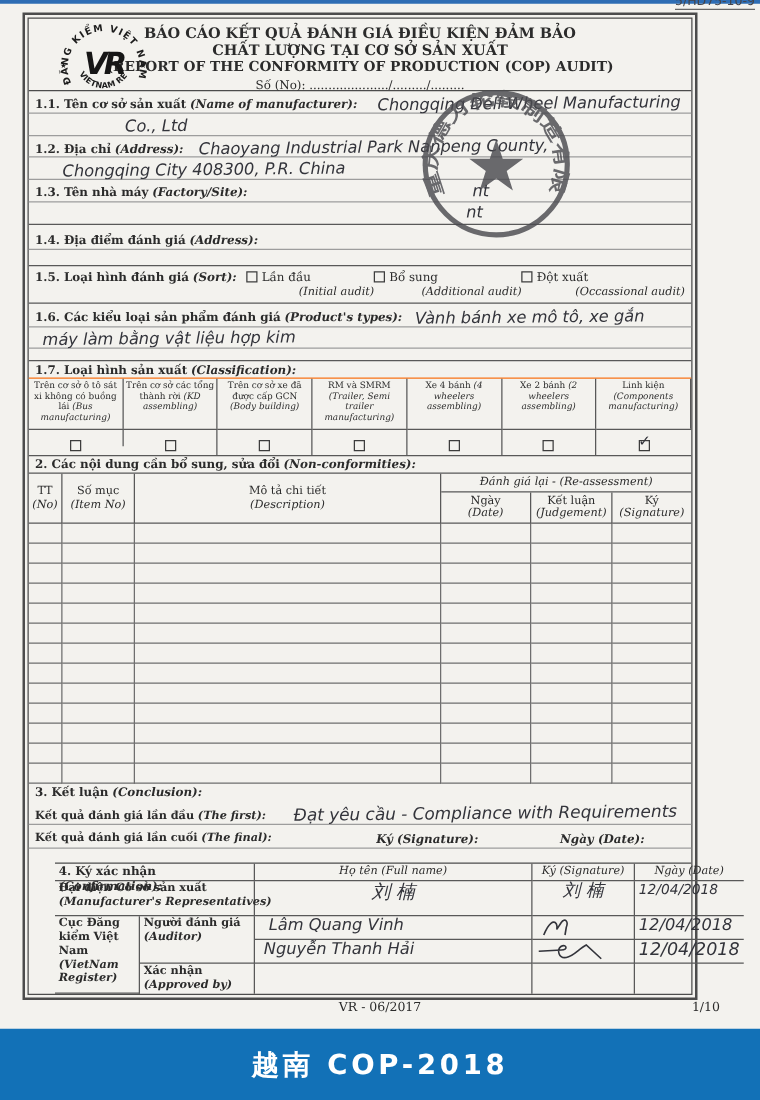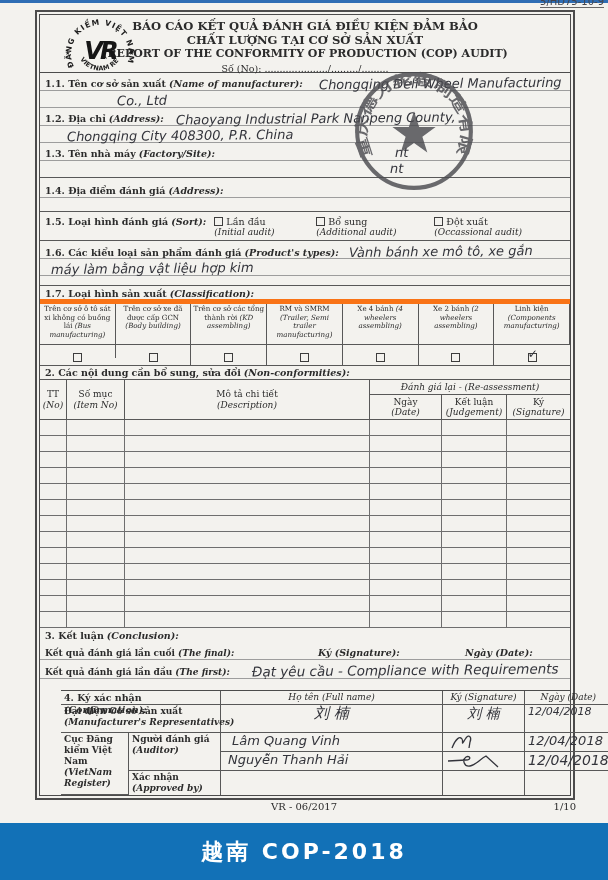--- a/index.html
+++ b/index.html
@@ -6,21 +6,21 @@
   body{
     width:608px;height:880px;position:relative;overflow:hidden;
     background:#f3f2ee;
     font-family:"DejaVu Serif", serif;
     color:#2b2b2b;
   }
   .topline{position:absolute;top:0;left:0;width:608px;height:3px;}
   .docref{position:absolute;top:-4px;right:4px;font-size:10px;color:#44444a;
           font-family:"DejaVu Sans",sans-serif;border-bottom:1px solid #666;line-height:1.1;}
   
-  .form{position:absolute;left:35px;top:10px;width:540px;height:790px;
+  .form{position:absolute;left:18px;top:10px;width:540px;height:790px;
         box-sizing:border-box;border:2px solid #4c4c4c;padding:2px;}
   .form-inner{box-sizing:border-box;border:1px solid #4c4c4c;width:100%;height:100%;
         display:flex;flex-direction:column;position:relative;}
   .row{box-sizing:border-box;padding:0 5px;font-size:9.5px;line-height:1.25;
        display:flex;align-items:flex-end;position:relative;}
   .lb{font-weight:bold;white-space:nowrap;}
   .en{font-weight:bold;font-style:italic;white-space:nowrap;}
   .bB{border-bottom:1px solid #585858;}
   .bBl{border-bottom:1px solid #9d9d9d;}
   .bR{border-right:1px solid #585858;}
@@ -36,21 +36,21 @@
   .hw.sm{font-size:11px;}
   
   .cbx{display:inline-block;width:9px;height:9px;border:1.2px solid #3d3d3d;
        box-sizing:border-box;position:relative;vertical-align:-1px;background:transparent;}
   .cbx.checked:after{content:"✓";position:absolute;left:-1px;top:-7px;font-size:12px;
        color:#33343b;font-family:"DejaVu Sans",sans-serif;}
   
   .opts{display:flex;flex:1;}
   .opt{text-align:left;}
   .opt .vi{font-size:9.5px;font-weight:normal;}
-  .opt .sub{font-style:italic;font-size:9px;display:block;}
+  .opt .sub{font-style:italic;font-size:9px;display:block;text-align:right;}
   
   .t17{display:grid;grid-template-columns:repeat(7,1fr);box-sizing:border-box;}
   .t17 .hc{box-sizing:border-box;text-align:center;font-size:7.1px;line-height:1.2;
            padding:1px 2px;border-right:1px solid #585858;}
   .t17 .hc:last-child{border-right:none;}
   .t17 .hc .cvi{display:inline;}
   .t17 .hc .cen{font-style:italic;}
   .t17 .cbc{box-sizing:border-box;text-align:center;border-right:1px solid #585858;
             border-top:1px solid #585858;padding-top:1px;}
   .t17 .cbc:last-child{border-right:none;}
@@ -157,30 +157,30 @@
     </div>
     <div class="row bBl" style="height:17px">
       <span class="hw" style="margin-left:6px">máy làm bằng vật liệu hợp kim</span>
     </div>
     <div class="row bB" style="height:10px"></div>
 
     <div class="row" style="height:14px">
       <span class="lb">1.7. Loại hình sản xuất</span>&nbsp;
       <span class="en">(Classification):</span>
     </div>
-    <div class="t17 bB" style="border-top:5px solid #f97316">
+    <div class="t17 bB" style="border-top:1px solid #f97316">
       <div class="hc" style="height:40px">
         <span class="cvi">Trên cơ sở ô tô sát xi không có buồng lái</span>
         <span class="cen">(Bus manufacturing)</span></div>
       <div class="hc">
+        <span class="cvi">Trên cơ sở các tổng thành rời</span>
+        <span class="cen">(KD assembling)</span></div>
+      <div class="hc">
         <span class="cvi">Trên cơ sở xe đã được cấp GCN</span>
         <span class="cen">(Body building)</span></div>
-      <div class="hc">
-        <span class="cvi">Trên cơ sở các tổng thành rời</span>
-        <span class="cen">(KD assembling)</span></div>
       <div class="hc">
         <span class="cvi">RM và SMRM</span>
         <span class="cen">(Trailer, Semi trailer manufacturing)</span></div>
       <div class="hc">
         <span class="cvi">Xe 4 bánh</span>
         <span class="cen">(4 wheelers assembling)</span></div>
       <div class="hc">
         <span class="cvi">Xe 2 bánh</span>
         <span class="cen">(2 wheelers assembling)</span></div>
       <div class="hc">
@@ -344,29 +344,29 @@
         <div></div>
         <div></div>
         <div></div>
       </div>
 
     <div class="row" style="height:14px">
       <span class="lb">3. Kết luận</span>&nbsp;
       <span class="en">(Conclusion):</span>
     </div>
     <div class="row bBl" style="height:19px">
+      <span style="font-weight:bold;font-size:9px">Kết quả đánh giá lần đầu</span>&nbsp;
+      <span class="en" style="font-size:9px">(The first):</span>
+      <span class="hw" style="margin-left:22px;font-size:13.5px">Đạt yêu cầu - Compliance with Requirements</span>
+    </div>
+    <div class="row bBl" style="height:19px">
       <span style="font-weight:bold;font-size:9px">Kết quả đánh giá lần cuối</span>&nbsp;
       <span class="en" style="font-size:9px">(The final):</span>
       <span class="en" style="position:absolute;left:278px">Ký (Signature):</span>
       <span class="en" style="position:absolute;left:425px">Ngày (Date):</span>
-    </div>
-    <div class="row bBl" style="height:19px">
-      <span style="font-weight:bold;font-size:9px">Kết quả đánh giá lần đầu</span>&nbsp;
-      <span class="en" style="font-size:9px">(The first):</span>
-      <span class="hw" style="margin-left:22px;font-size:13.5px">Đạt yêu cầu - Compliance with Requirements</span>
     </div>
     <div class="row" style="height:12px"></div>
 
     <div class="t4" style="border-top:1.5px solid #4c4c4c">
       <div class="cell" style="grid-row:1;grid-column:1/3">
         <span class="lb" style="font-size:9.5px">4. Ký xác nhận</span>
         <span class="en" style="font-size:9.5px">(Confirmation):</span></div>
       <div class="cell ctr" style="grid-row:1;grid-column:3">
         <span class="en" style="font-weight:normal">Họ tên (Full name)</span></div>
       <div class="cell ctr" style="grid-row:1;grid-column:4">

